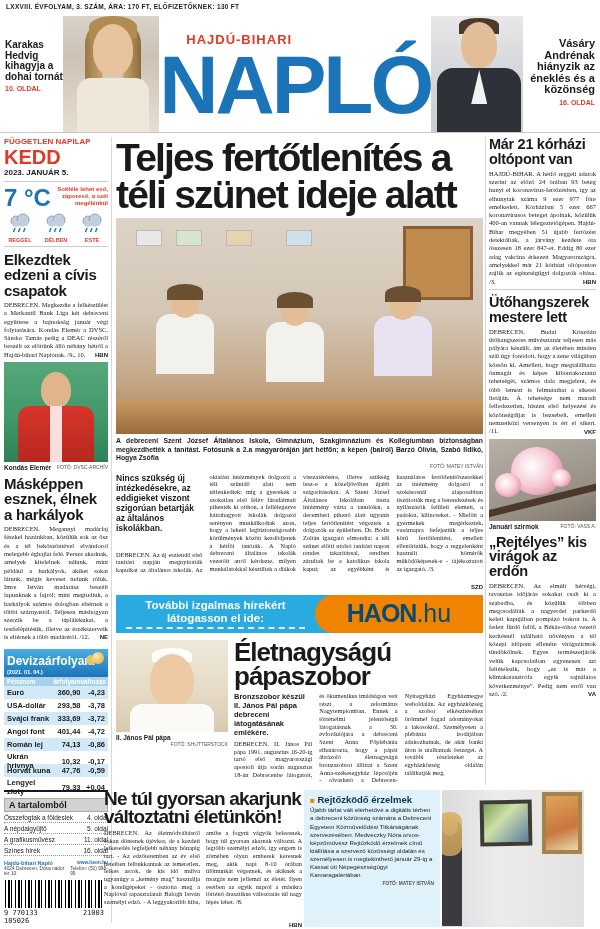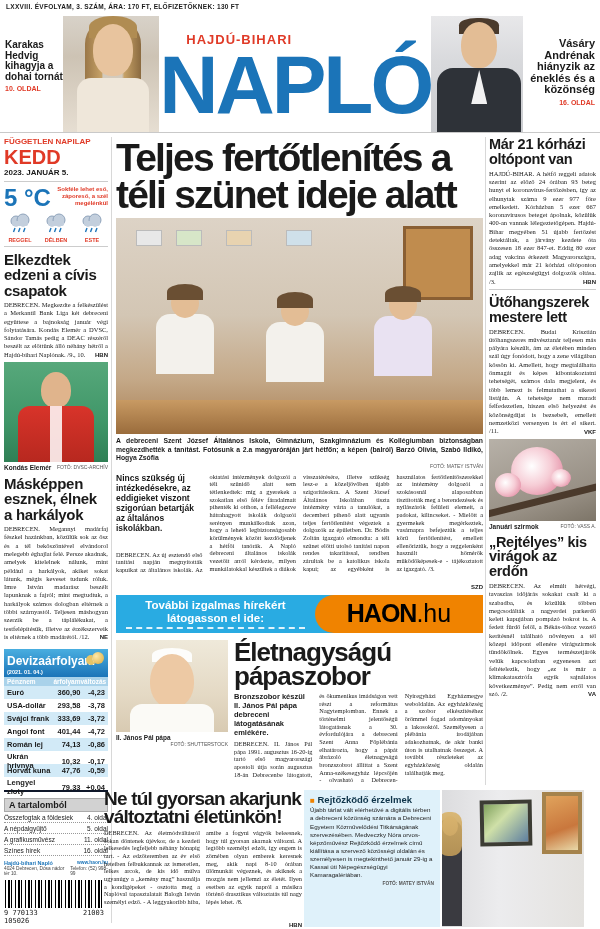--- a/index.html
+++ b/index.html
@@ -125,21 +125,21 @@
   .main-cols { margin-top:4px; column-count:4; column-gap:7px; height:118px; overflow:hidden; }
   .lead { font:bold 8.5px/1.2 "Liberation Sans", sans-serif; margin-bottom:17px; }
   .main-cols p.bodytxt { font-size:6.3px; line-height:1.22; }
   .main-sig { text-align:right; font:bold 6px "Liberation Sans", sans-serif; margin-top:-7px; }
 
   .banner { margin-top:5px; height:38px; display:flex; background:#29abe2; align-items:stretch; }
   .banner-left { flex:1; color:#fff; text-align:center; padding-top:4px;
     font:bold 11.5px/1.15 "Liberation Sans", sans-serif; position:relative; }
   .banner-dash { position:absolute; left:10px; right:10px; bottom:4px; border-top:2px dashed rgba(255,255,255,.85); }
   .banner-right { width:168px; background:#f08300; border-radius:19px 0 0 19px;
-    display:flex; align-items:center; justify-content:center; color:#000000; }
+    display:flex; align-items:center; justify-content:center; color:#0c4a6e; }
   .brand-bold { font:bold 25px "Liberation Sans", sans-serif; letter-spacing:-1px; }
   .brand-tld  { font:25px "Liberation Sans", sans-serif; }
 
   
   .pope { margin-top:7px; display:flex; gap:6px; }
   .pope-left { width:112px; }
   .popephoto { height:92px; position:relative; overflow:hidden;
     background:linear-gradient(180deg,#efe9da 0%,#e4d9c4 60%,#d8cab2 100%); }
   .popephoto .head { width:44px; height:54px; left:34px; top:14px; background:#edc9a4; }
   .popephoto .cap { position:absolute; left:36px; top:8px; width:40px; height:14px; background:#fdfdfb; border-radius:50% 50% 0 0; }
@@ -221,21 +221,21 @@
 <div class="leftrail">
 
   <div class="dateline">
     <div class="d-label">FÜGGETLEN NAPILAP</div>
     <div class="d-day">KEDD</div>
     <div class="d-date">2023. JANUÁR 5.</div>
   </div>
 
   <div class="weather">
     <div class="w-top">
-      <div class="w-temp">5 °C</div>
+      <div class="w-temp">7 °C</div>
       <div class="w-note">Sokféle lehet eső, záporeső, a szél megélénkül</div>
     </div>
     <div class="w-row">
       <div class="w-cell">
         <svg width="26" height="20" viewBox="0 0 26 20">
           <circle cx="9" cy="8" r="5" fill="#c3cfdd" stroke="#8fa3bb" stroke-width="1"></circle>
           <circle cx="16" cy="7" r="6" fill="#c3cfdd" stroke="#8fa3bb" stroke-width="1"></circle>
           <rect x="5" y="8" width="16" height="5" rx="2" fill="#c3cfdd"></rect>
           <line x1="8" y1="15" x2="6.5" y2="19" stroke="#1b74b8" stroke-width="1.4"></line>
           <line x1="13" y1="15" x2="11.5" y2="19" stroke="#1b74b8" stroke-width="1.4"></line>

